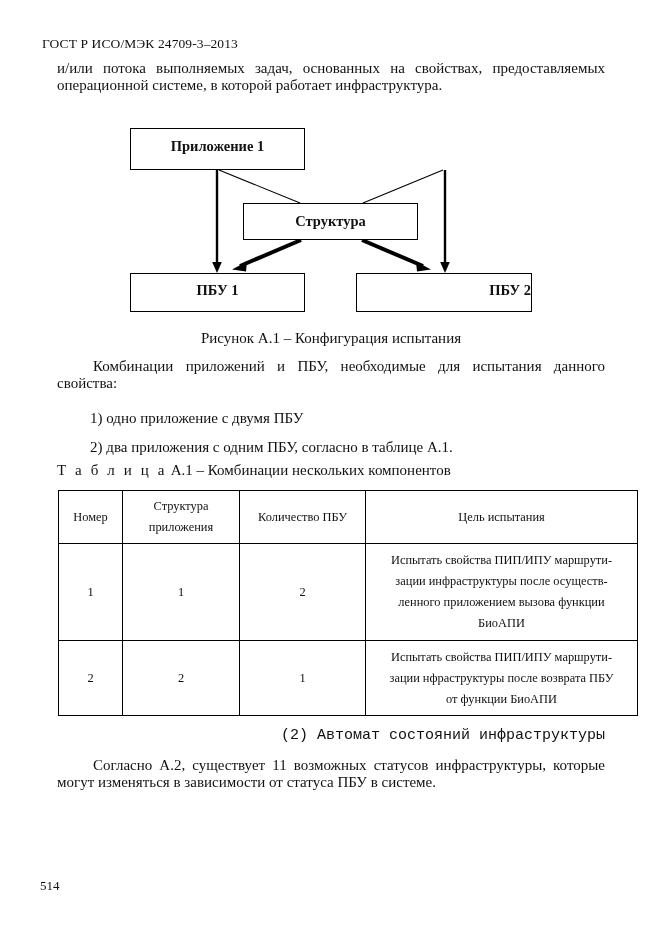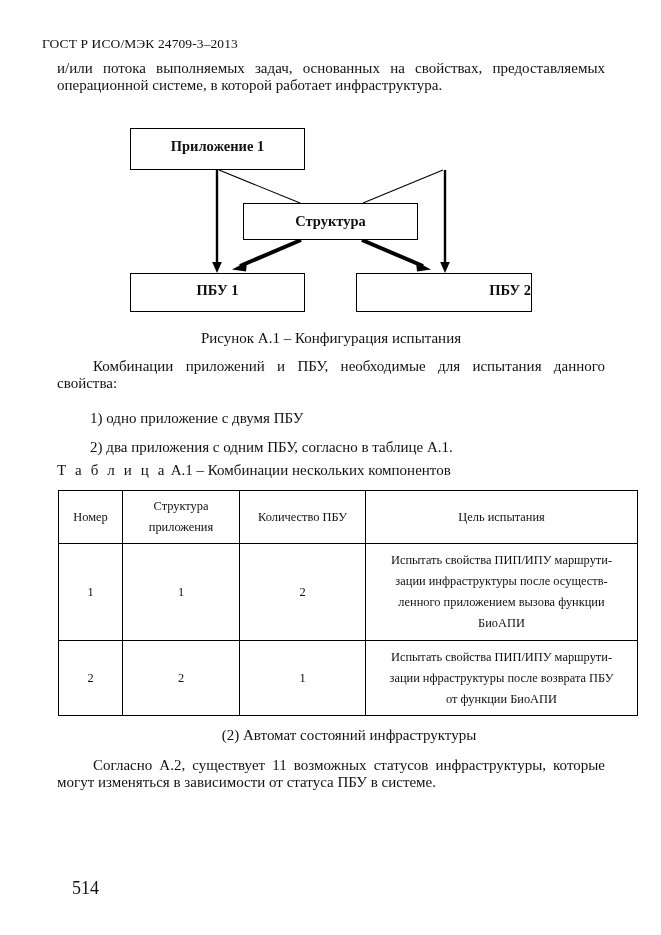--- a/index.html
+++ b/index.html
@@ -43,21 +43,21 @@
     text-align: justify;
   }
   .body-text.nojust { text-align: left; }
 
   .p-intro  { top: 60px; }
   .fig-cap  { top: 330px; left: 57px; width: 548px; text-align: center; }
   .p-combo  { top: 358px; }
   .li-1     { top: 410px; left: 90px; width: 515px; }
   .li-2     { top: 439px; left: 90px; width: 515px; }
   .tbl-cap  { top: 462px; left: 57px; width: 548px; text-align: left; }
-  .p-auto   { top: 727px; left: 57px; width: 548px; text-align: center; }
+  .p-auto   { top: 727px; left: 57px; width: 548px; text-align: right; font-family: Liberation Mono, monospace; }
   .p-accord { top: 757px; }
 
   .indent { display: inline-block; width: 36px; }
   .sp-title { letter-spacing: 2.6px; margin-top: 28px; }
 
   
   .figure {
     position: absolute;
     left: 0;
     top: 118px;
@@ -110,23 +110,23 @@
   .data-table tr.r2 td { height: 68px; }
   .data-table .c-num  { width: 55px; }
   .data-table .c-apps { width: 108px; }
   .data-table .c-pbu  { width: 117px; }
   .data-table .c-goal { width: 263px; }
   .cell-ml { display: block; }
 
   
   .page-number {
     position: absolute;
-    left: 72px;
+    left: 40px;
     top: 878px;
-    font-size: 18px;
+    font-size: 13px;
   }
 </style>
 </head>
 <body>
 
 <div class="page">
 
   <div class="doc-header">ГОСТ Р ИСО/МЭК 24709-3–2013</div>
 
   <div class="body-text p-intro">и/или потока выполняемых задач, основанных на свойствах, предоставляемых операционной системе, в которой работает инфраструктура.</div>

